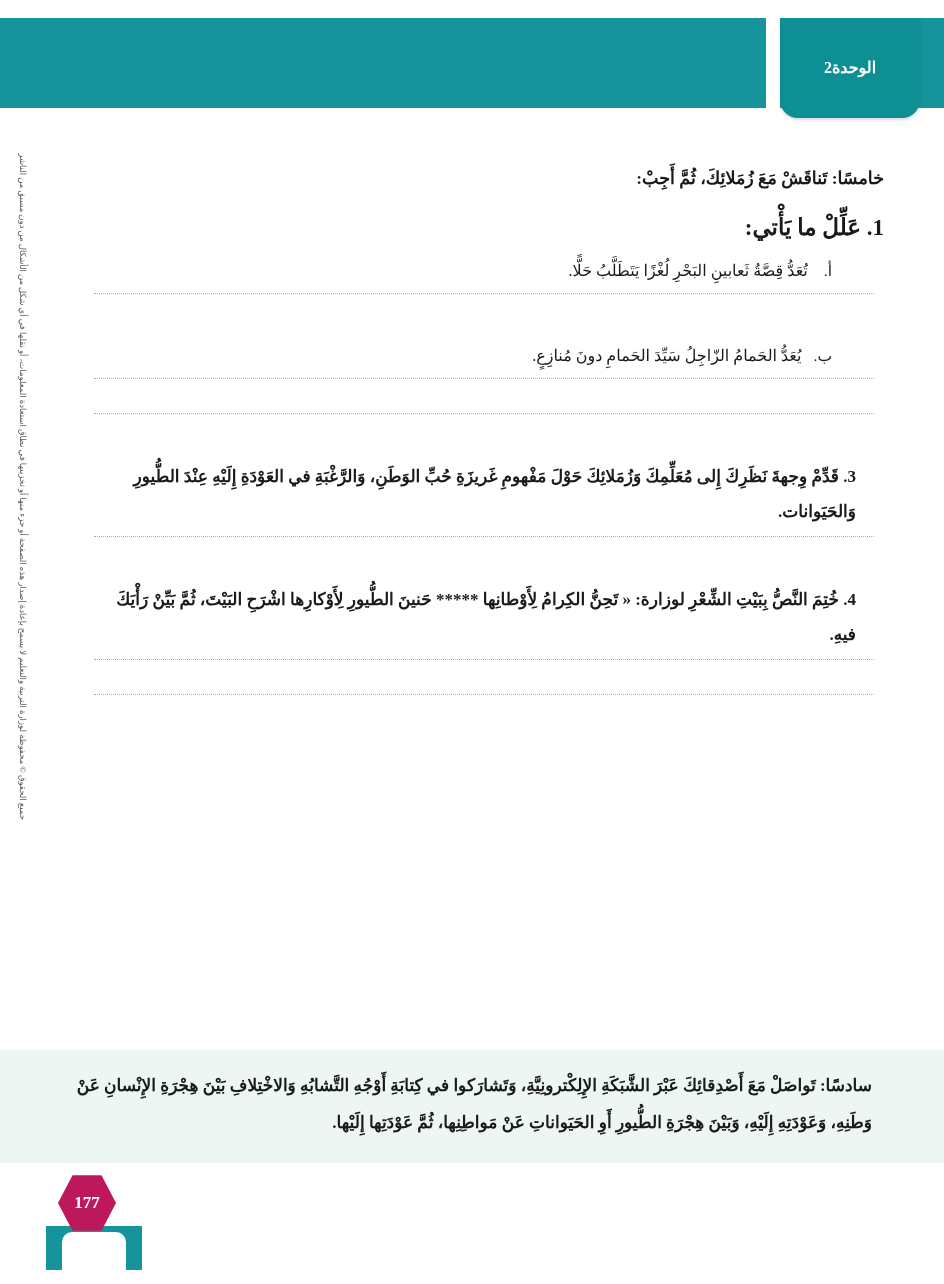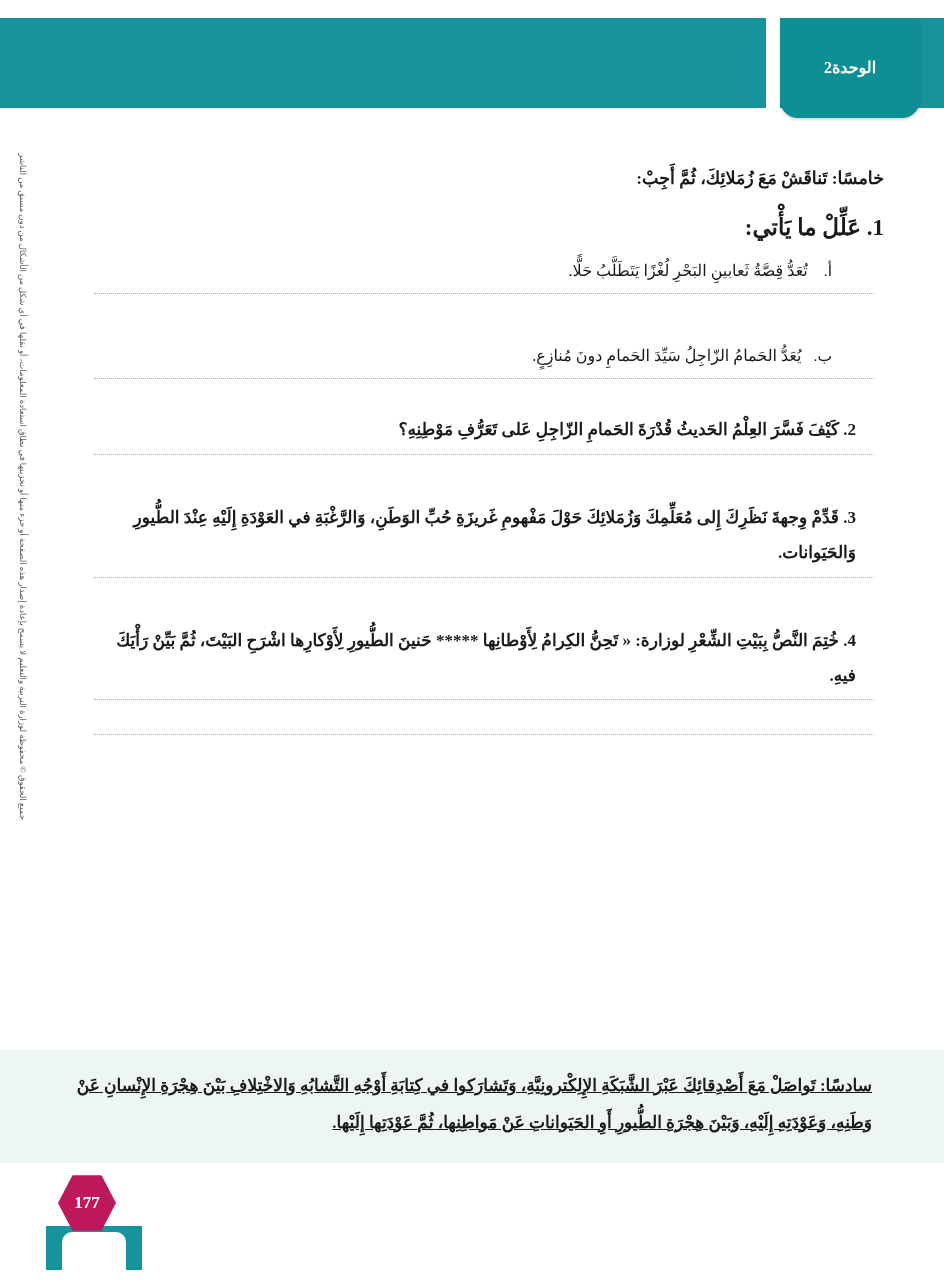--- a/index.html
+++ b/index.html
@@ -124,21 +124,20 @@
   .rule-line.last  { margin-bottom: 6px; }
 
   
   .bottom-box {
     position: absolute;
     left: 0;
     top: 920px;
     width: 944px;
     padding: 18px 0 22px 0;
     background: #eef6f4;
-    text-decoration: underline;
   }
   .bottom-inner {
     width: 800px;
     margin: 0 auto;
     font-size: 17px;
     font-weight: bold;
     text-align: right;
     line-height: 2.15;
     direction: rtl;
   }
@@ -241,24 +240,20 @@
     <div class="q-text-block">
       <span class="sub-label">ب.</span>
       &nbsp;
       <span>يُعَدُّ الحَمامُ الزّاجِلُ سَيِّدَ الحَمامِ دونَ مُنازِعٍ.</span>
     </div>
 
     <div class="rules">
       <div class="rule-line tight"></div>
     </div>
 
-    <div class="q-body">
-      <span>2.</span>
-      <span>كَيْفَ فَسَّرَ العِلْمُ الحَديثُ قُدْرَةَ الحَمامِ الزّاجِلِ عَلى تَعَرُّفِ مَوْطِنِهِ؟</span>
-    </div>
 
     <div class="rules">
       <div class="rule-line"></div>
     </div>
 
     <div class="q-body">
       <span>3.</span>
       <span>قَدِّمْ وِجهةَ نَظَرِكَ إِلى مُعَلِّمِكَ وَزُمَلائِكَ حَوْلَ مَفْهومِ غَريزَةِ حُبِّ الوَطَنِ، وَالرَّغْبَةِ في العَوْدَةِ إِلَيْهِ عِنْدَ الطُّيورِ وَالحَيَوانات.</span>
     </div>
 

